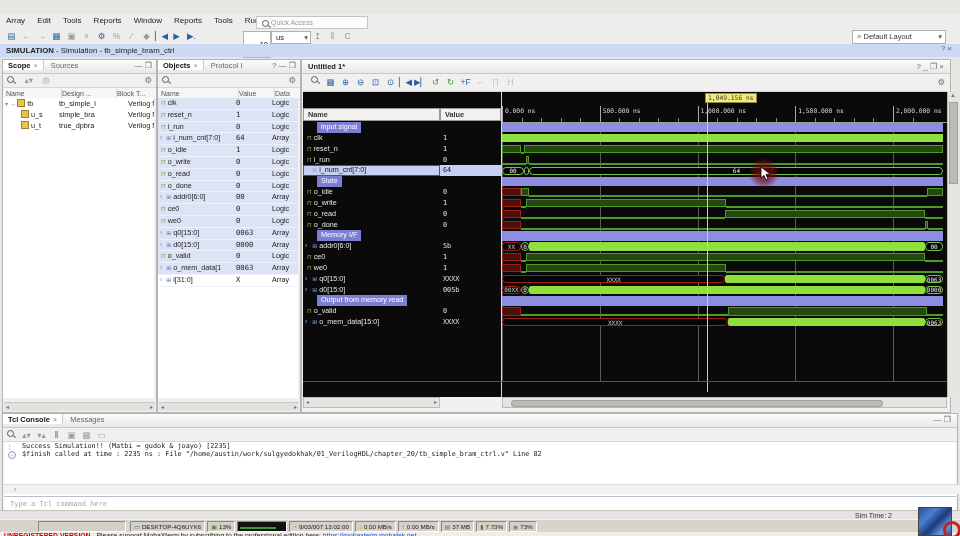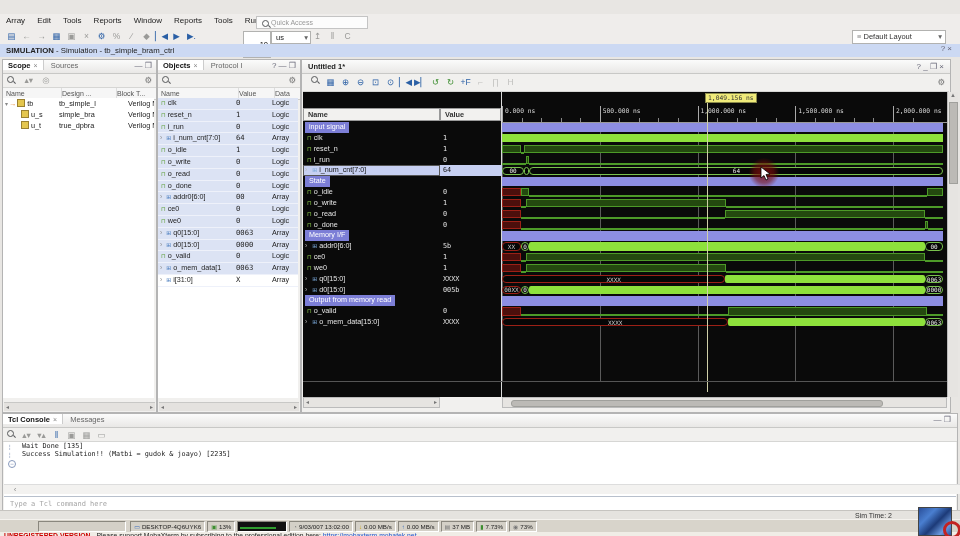--- a/index.html
+++ b/index.html
@@ -80,21 +80,21 @@
   #wave-area{left:502px;top:92px;width:445px;height:305px;overflow:hidden;}
   #wave-vscroll{left:947px;top:92px;width:10px;height:305px;background:#e6e4e1;border-left:1px solid #bbb;font-size:6px;color:#777;text-align:center;}
   #wave-vthumb{position:absolute;left:1px;top:10px;width:7px;height:80px;background:#bcbab6;border:1px solid #a0a09c;}
   .colhead{position:absolute;left:0;top:16px;width:100%;height:13px;background:#f2f1ef;border:1px solid #999;box-sizing:border-box;line-height:11px;font-size:7.3px;font-weight:bold;color:#333;padding-left:4px;}
   .rowszone{position:absolute;left:0;top:30px;width:100%;height:207px;}
   .nrow{position:absolute;left:0;width:100%;height:10.84px;line-height:10.8px;color:#e6e6e6;font-size:7.2px;white-space:nowrap;overflow:hidden;}
   .nrow .caret{color:#bbb;font-size:6.5px;margin:0 1px 0 2px;}
   .nrow .sig-ico{color:#8fce4a;font-size:6px;margin:0 2px 0 4px;}
   .nrow .sig-ico.bus{color:#79a7d8;}
   .nrow.sel{background:#c7d0f2;color:#111;outline:1px solid #555;outline-offset:-1px;}
-  .divchip{background:#7c7ed6;color:#fff;padding:0 4px;margin-left:2px;display:inline-block;height:10.8px;}
+  .divchip{background:#7c7ed6;color:#fff;padding:0 4px;margin-left:14px;display:inline-block;height:10.8px;}
   .vrow{position:absolute;left:0;width:100%;height:10.84px;line-height:10.8px;color:#e6e6e6;font-size:6.8px;padding-left:3px;font-family:"DejaVu Sans Mono",monospace;}
   .vrow.sel{background:#c7d0f2;color:#111;}
   #wave-ruler{position:absolute;left:0;top:0;width:445px;height:30px;border-bottom:1px solid #9a9a9a;}
   .tick-label{position:absolute;top:14px;color:#ddd;font-size:6.3px;font-family:"DejaVu Sans Mono",monospace;border-left:1px solid #aaa;padding-left:2px;height:16px;line-height:9px;}
   .tick-minor{position:absolute;top:26px;width:1px;height:4px;background:#888;}
   .gridline{position:absolute;top:30px;width:1px;height:260px;background:#5a5a5a;}
   #cursor-label{position:absolute;top:1px;height:8px;background:#f0eb7a;border:1px solid #8a8a4a;color:#333;font-size:6.3px;line-height:8px;padding:0 2px;font-family:"DejaVu Sans Mono",monospace;}
   #wave-cursor{position:absolute;top:10px;width:1px;height:290px;background:#cfcfa8;}
   .wrow{position:absolute;left:0;width:441px;height:10.84px;}
   .wrow.wdiv{background:#8d8ee2;height:9.8px;margin-top:0.5px;}
@@ -518,23 +518,22 @@
   <div class="abs panel" id="tcl-panel">
     <div class="tabbar">
       <span class="tab active"><span>Tcl Console</span><span class="x">×</span></span>
       <span class="tab">Messages</span>
       <span id="tcl-ctl">— ❒</span>
     </div>
     <div class="paneltools">
       <span id="tcl-toolbar-icons"><span class="mag"></span><span class="tbico tone-gray">▴▾</span><span class="tbico tone-gray">▾▴</span><span class="tbico tone-blue">‖</span><span class="tbico tone-gray">▣</span><span class="tbico tone-gray">▦</span><span class="tbico tone-gray">▭</span></span>
     </div>
     <div id="tcl-output">
-        <div class="tline"><span class="tmark">¦</span><span>Wait Done [135]</span></div>
         <div class="tline"><span class="tmark">¦</span><span>Success Simulation!! (Matbi = gudok &amp; joayo) [2235]</span></div>
-        <div class="tline"><span class="tmark collapse">−</span></div>
+        <div class="tline"><span class="tmark collapse">−</span><span>$finish called at time : 2235 ns : File "/home/austin/work/sulgyedokhak/01_VerilogHDL/chapter_20/tb_simple_bram_ctrl.v" Line 82</span></div>
       </div>
     <div id="tcl-hscroll"><span>‹</span></div>
     <div id="tcl-prompt">Type a Tcl command here</div>
   </div>
 
   <div class="abs" id="status-strip">
     <span id="sim-time">Sim Time: 2</span>
   </div>
   <div class="abs" id="taskbar">
     <span class="twidget" id="tw-spacer" style="margin-left:38px"></span>

